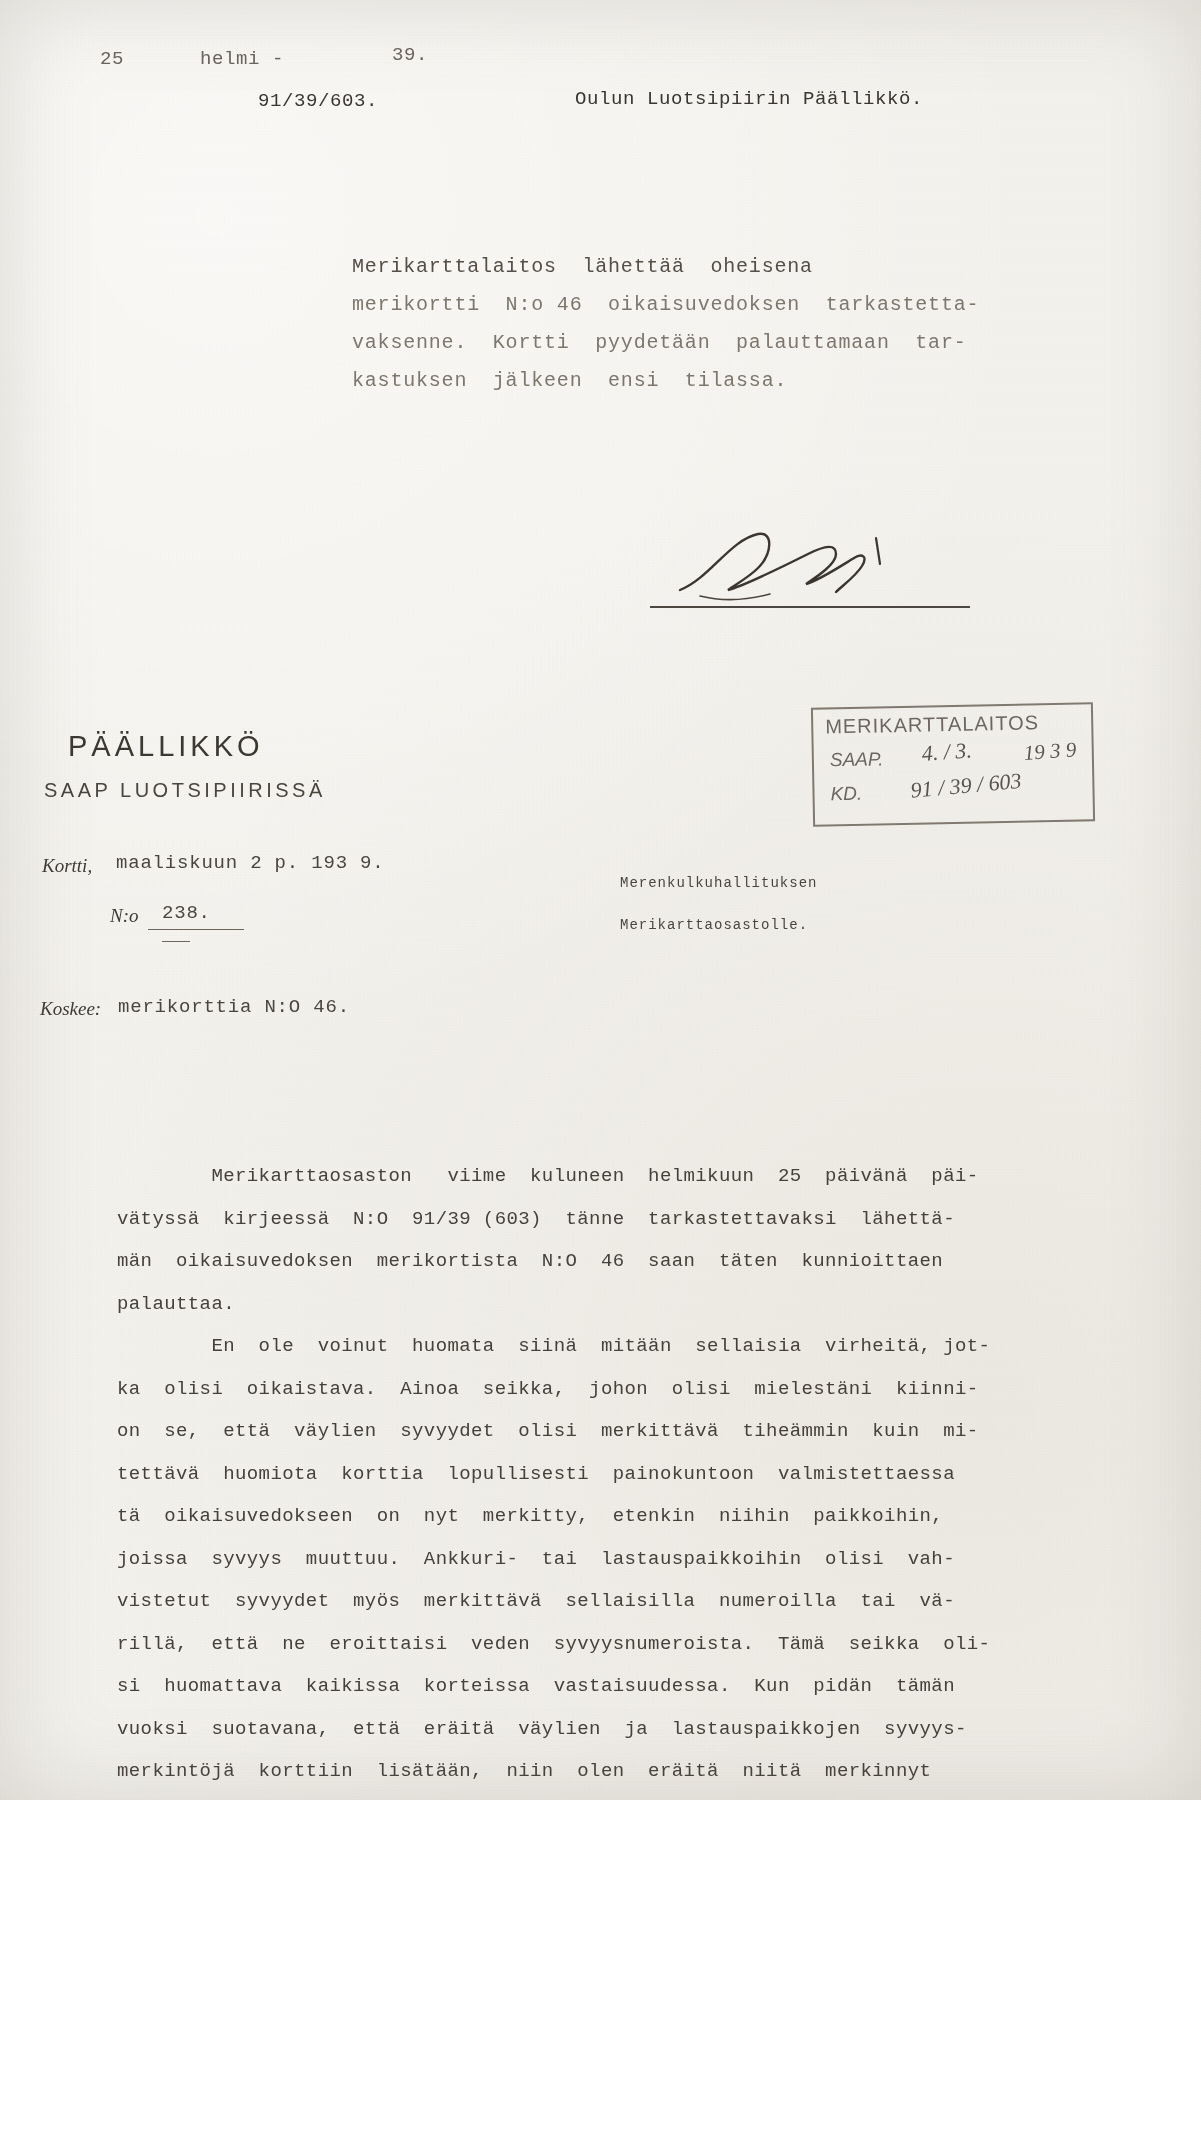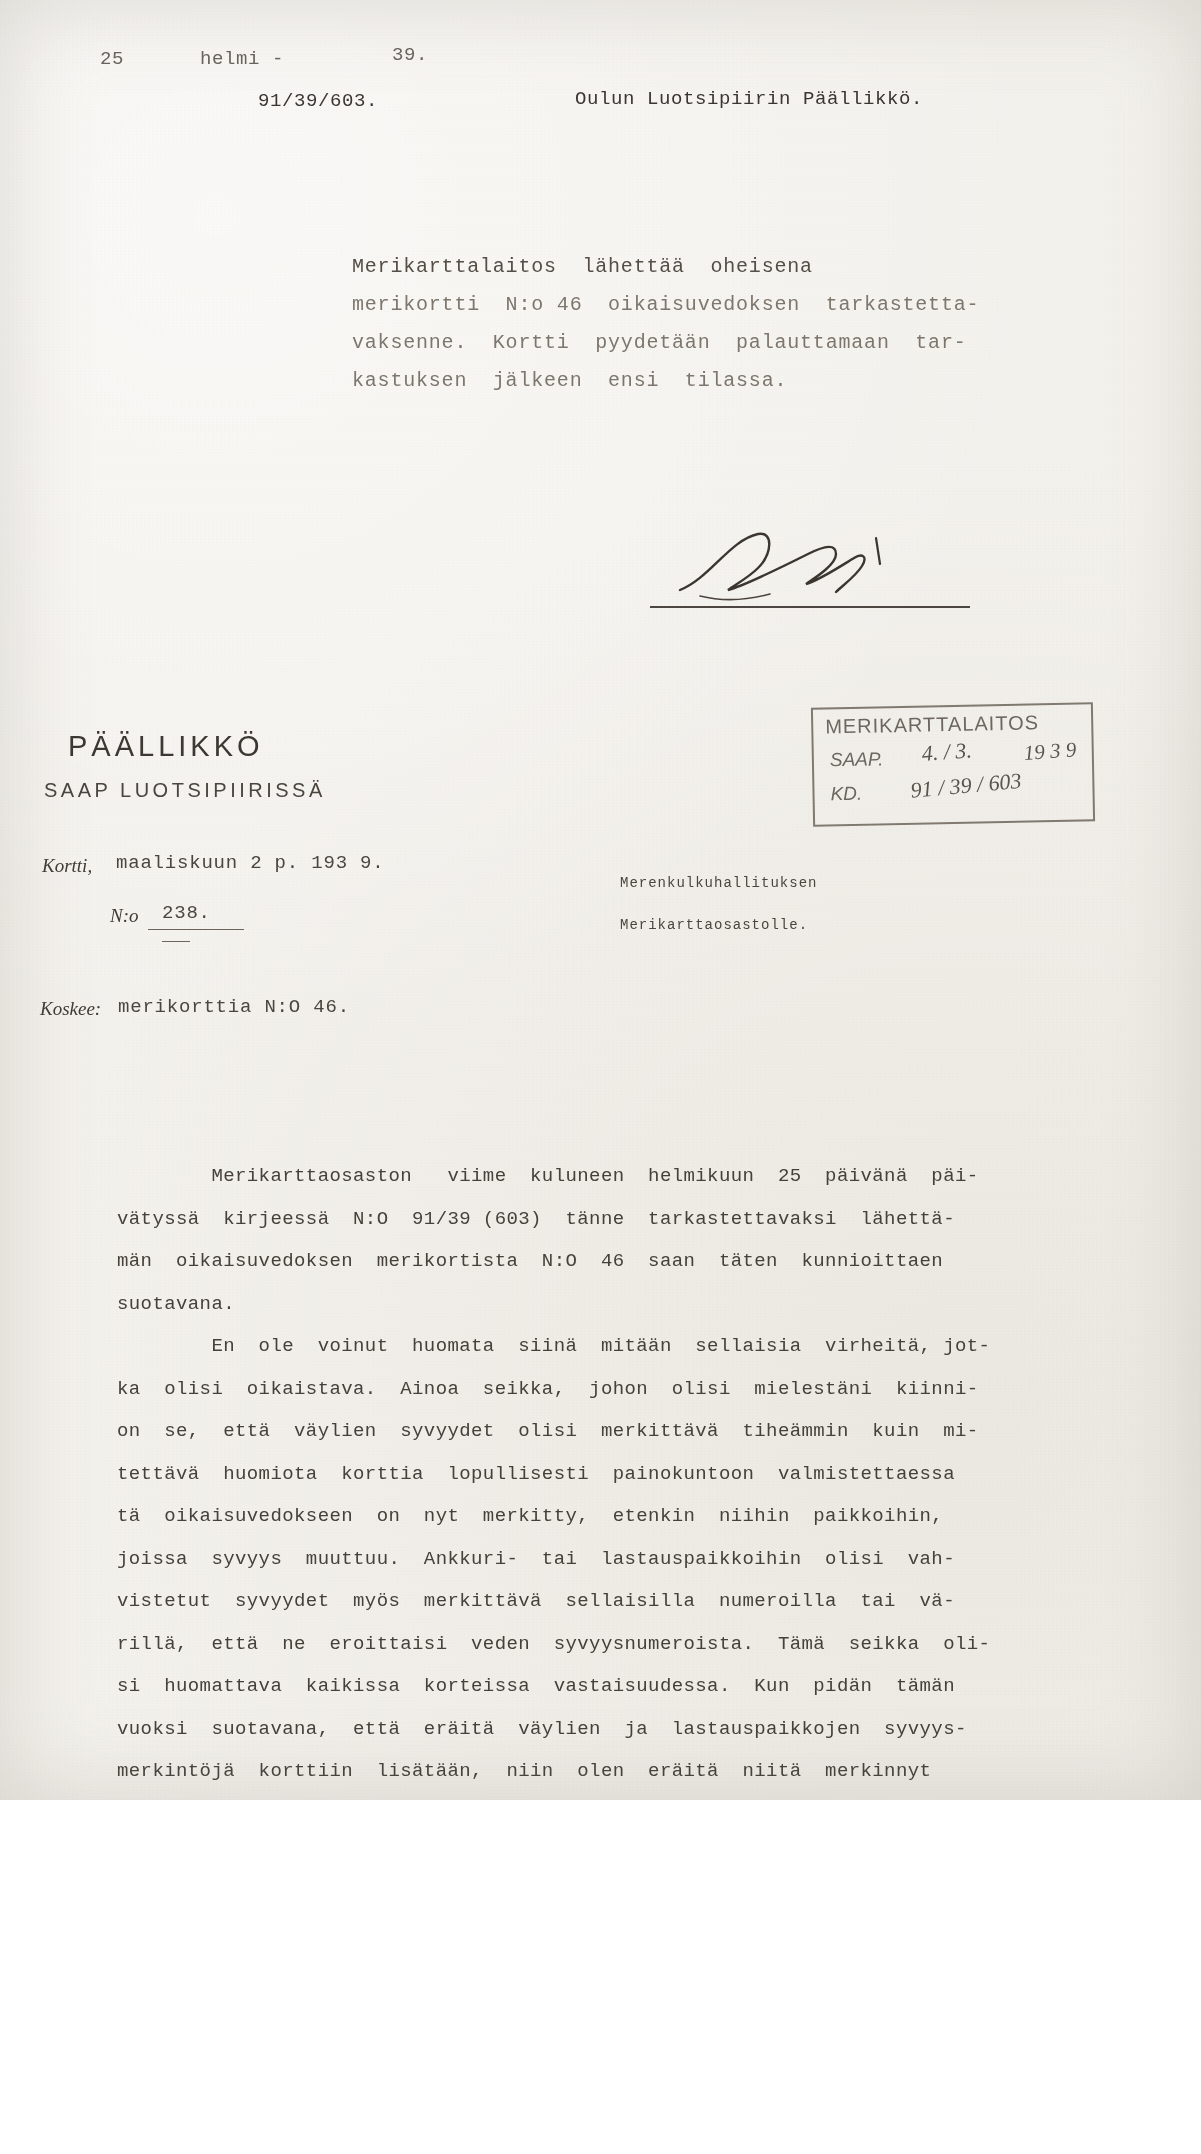--- a/index.html
+++ b/index.html
@@ -288,21 +288,21 @@
   <div class="form-label" id="label-koskee">Koskee:</div>
   <div class="form-value" id="value-koskee">merikorttia   N:O  46.</div>
 
   <div class="addressee" id="addr-1">Merenkulkuhallituksen</div>
   <div class="addressee" id="addr-2">Merikarttaosastolle.</div>
 
   <div class="body-text">
     <div>        Merikarttaosaston   viime  kuluneen  helmikuun  25  päivänä  päi-</div>
     <div>vätyssä  kirjeessä  N:O  91/39 (603)  tänne  tarkastettavaksi  lähettä-</div>
     <div>män  oikaisuvedoksen  merikortista  N:O  46  saan  täten  kunnioittaen</div>
-    <div>suotavana.</div>
+    <div>palauttaa.</div>
     <div>        En  ole  voinut  huomata  siinä  mitään  sellaisia  virheitä, jot-</div>
     <div>ka  olisi  oikaistava.  Ainoa  seikka,  johon  olisi  mielestäni  kiinni-</div>
     <div>on  se,  että  väylien  syvyydet  olisi  merkittävä  tiheämmin  kuin  mi-</div>
     <div>tettävä  huomiota  korttia  lopullisesti  painokuntoon  valmistettaessa</div>
     <div>tä  oikaisuvedokseen  on  nyt  merkitty,  etenkin  niihin  paikkoihin,</div>
     <div>joissa  syvyys  muuttuu.  Ankkuri-  tai  lastauspaikkoihin  olisi  vah-</div>
     <div>vistetut  syvyydet  myös  merkittävä  sellaisilla  numeroilla  tai  vä-</div>
     <div>rillä,  että  ne  eroittaisi  veden  syvyysnumeroista.  Tämä  seikka  oli-</div>
     <div>si  huomattava  kaikissa  korteissa  vastaisuudessa.  Kun  pidän  tämän</div>
     <div>vuoksi  suotavana,  että  eräitä  väylien  ja  lastauspaikkojen  syvyys-</div>

